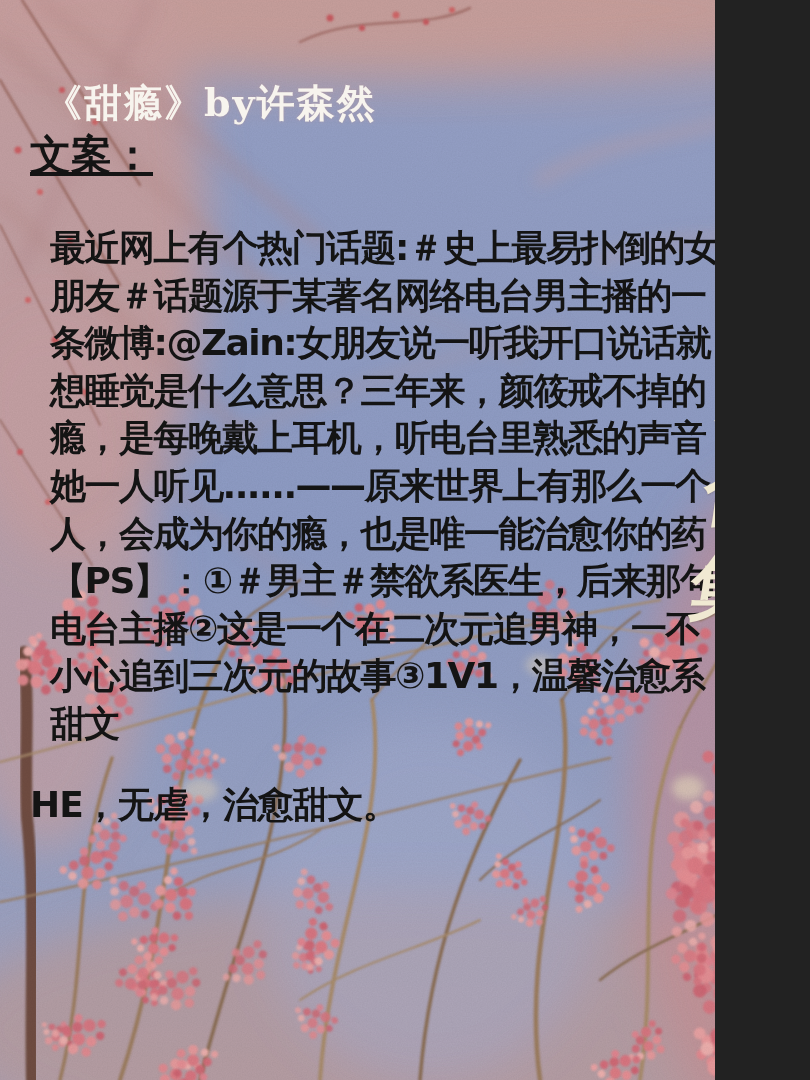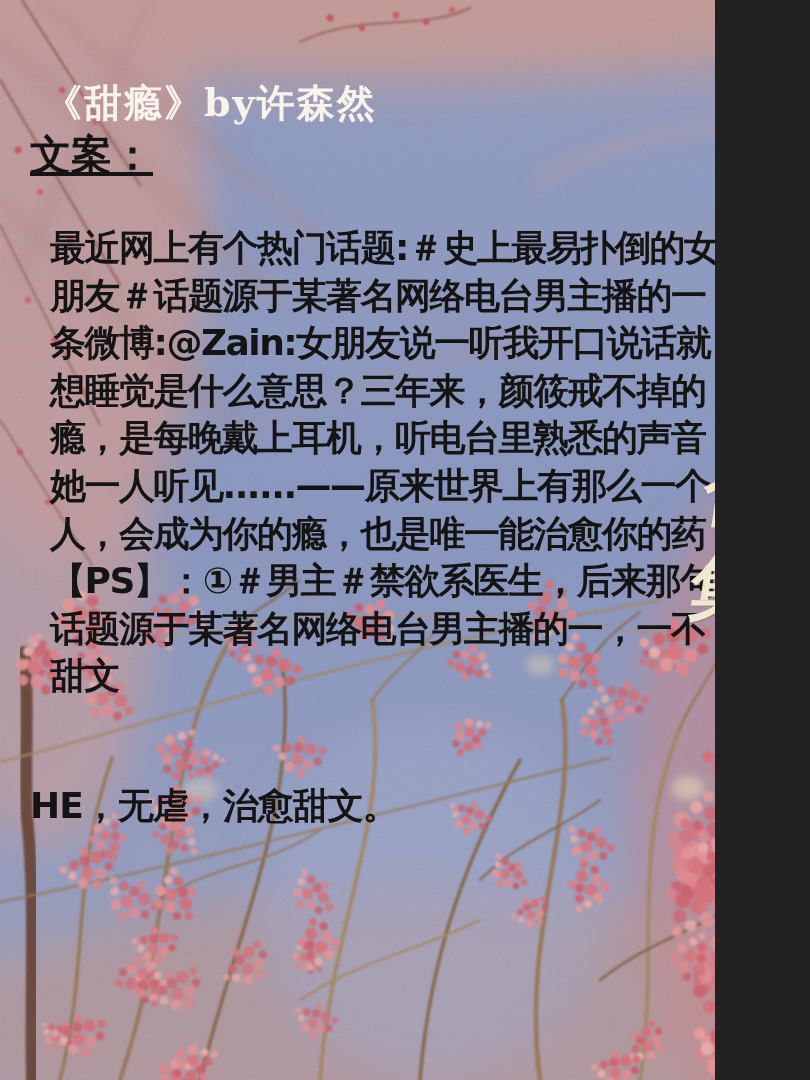--- a/index.html
+++ b/index.html
@@ -24,21 +24,21 @@
     white-space:nowrap;
     text-decoration:underline;
   }
   .body-text{position:absolute;left:30px;top:224px;}
   .bl{
     height:47.6px;line-height:47.6px;
     font-size:36px;font-weight:700;letter-spacing:-1.5px;
     color:var(--body_text,#141414);white-space:nowrap;margin-left:20px;
   }
   .footer-line{
-    margin-top:82px;height:47.6px;line-height:47.6px;
+    margin-top:33px;height:47.6px;line-height:47.6px;
     font-size:36px;font-weight:700;letter-spacing:-1px;
     color:var(--body_text,#141414);white-space:nowrap;
   }
   .side-banner{
     position:absolute;left:704px;top:246px;width:86px;
     text-align:center;transform:skewX(-8deg);
   }
   .bc{
     display:block;height:98px;line-height:98px;
     font-size:72px;font-weight:700;
@@ -255,21 +255,22 @@
 
   <div class="body-text">
     <div class="bl">最近网上有个热门话题:＃史上最易扑倒的女</div>
     <div class="bl">朋友＃话题源于某著名网络电台男主播的一</div>
     <div class="bl">条微博:@Zain:女朋友说一听我开口说话就</div>
     <div class="bl">想睡觉是什么意思？三年来，颜筱戒不掉的</div>
     <div class="bl">瘾，是每晚戴上耳机，听电台里熟悉的声音</div>
     <div class="bl">她一人听见......——原来世界上有那么一个</div>
     <div class="bl">人，会成为你的瘾，也是唯一能治愈你的药</div>
     <div class="bl">【PS】：①＃男主＃禁欲系医生，后来那句</div>
-    <div class="bl">话题源于某著名网络电台男主播的一，一不</div>
+    <div class="bl">电台主播②这是一个在二次元追男神，一不</div>
+    <div class="bl">小心追到三次元的故事③1V1，温馨治愈系</div>
     <div class="bl">甜文</div>
     <div class="footer-line">HE，无虐，治愈甜文。</div>
   </div>
 
   <div class="side-banner">
     <span class="bc">甜</span>
     <span class="bc">文</span>
     <span class="bc">合</span>
     <span class="bc">集</span>
   </div>

